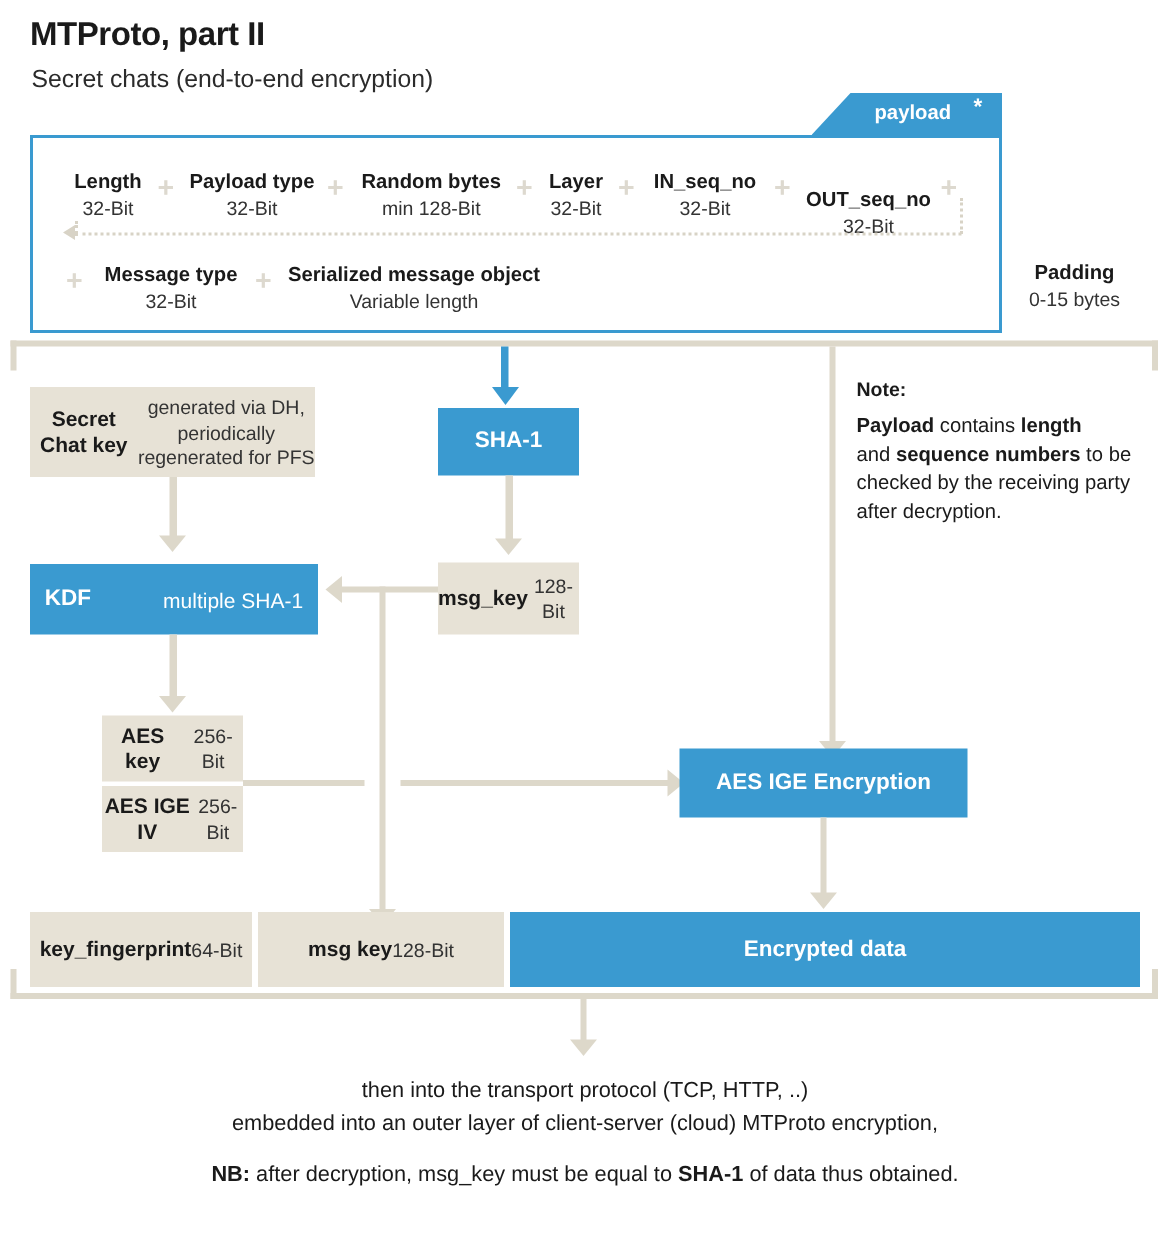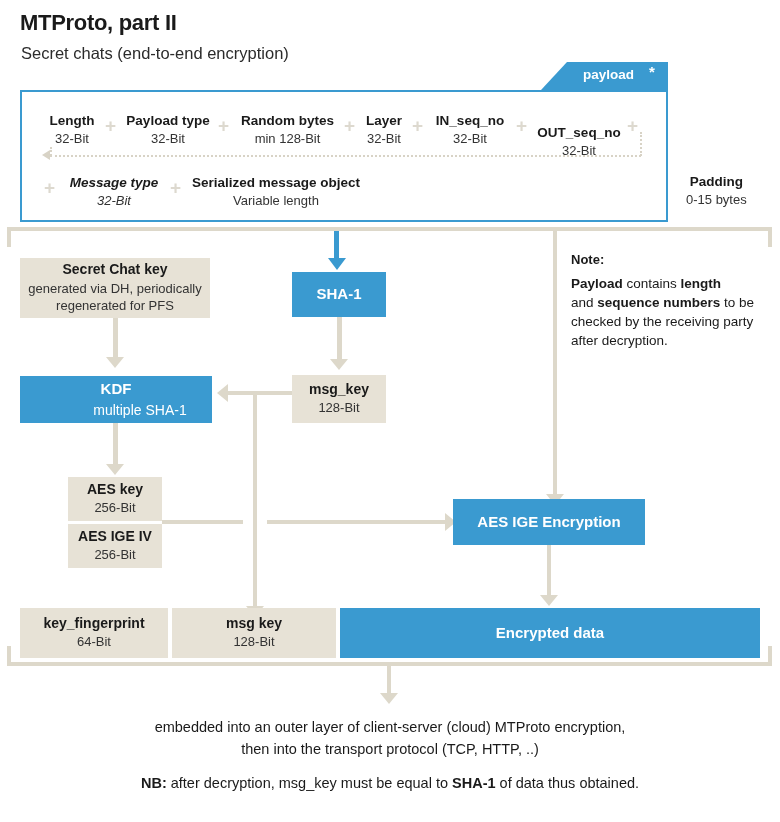--- a/index.html
+++ b/index.html
@@ -100,21 +100,21 @@
   .blue-arrow-down {
     position: absolute; width: 0; height: 0;
     border-left: 9px solid transparent;
     border-right: 9px solid transparent;
     border-top: 12px solid #3a9ad0;
   }
 
   
   .box {
     position: absolute;
-    display: flex; flex-direction: column;
+    display: flex; flex-direction: row;
     align-items: center; justify-content: center;
     text-align: center;
   }
   .box-beige { background: #e7e2d6; }
   .box-blue  { background: #3a9ad0; }
   .box-title { font-size: 14px; font-weight: bold; color: #1a1a1a; line-height: 1.25; }
   .box-sub   { font-size: 13px; color: #333333; line-height: 1.3; margin-top: 2px; }
   .box-blue .box-title { color: #ffffff; font-size: 15px; }
   .box-blue .box-sub   { color: #ffffff; font-size: 14px; margin-left: 48px; }
 
@@ -185,21 +185,21 @@
     <div class="pf-sub">32-Bit</div>
   </div>
   <div class="abs plus" style="left:627px; top:116px;">+</div>
 
   <div class="abs dot-v" style="left:640px; top:132px; height:24px;"></div>
   <div class="abs dot-h" style="left:50px; top:155px; width:591px;"></div>
   <div class="abs dot-v" style="left:50px; top:147px; height:9px;"></div>
   <div class="abs dot-arrow" style="left:42px; top:150px;"></div>
 
   <div class="abs plus" style="left:44px; top:178px;">+</div>
-  <div class="abs pf" style="left:62px; top:175px; width:104px;font-style:italic;">
+  <div class="abs pf" style="left:62px; top:175px; width:104px;">
     <div class="pf-name">Message type</div>
     <div class="pf-sub">32-Bit</div>
   </div>
   <div class="abs plus" style="left:170px; top:178px;">+</div>
   <div class="abs pf" style="left:188px; top:175px; width:176px;">
     <div class="pf-name">Serialized message object</div>
     <div class="pf-sub">Variable length</div>
   </div>
 
   <div class="abs padding-label">
@@ -291,20 +291,20 @@
     <div class="box-title">Encrypted data</div>
   </div>
 
   <div class="abs beige" style="left:7px; top:662px; width:765px; height:4px;"></div>
   <div class="abs beige" style="left:7px; top:646px; width:4px; height:20px;"></div>
   <div class="abs beige" style="left:768px; top:646px; width:4px; height:20px;"></div>
   <div class="abs beige" style="left:387px; top:666px; width:4px; height:30px;"></div>
   <div class="abs beige-arrow-down" style="left:380px; top:693px;"></div>
 
   <div class="abs footer-lines">
+    <div>then into the transport protocol (TCP, HTTP, ..)</div>
     <div>embedded into an outer layer of client-server (cloud) MTProto encryption,</div>
-    <div>then into the transport protocol (TCP, HTTP, ..)</div>
   </div>
   <div class="abs footer-nb">
     <b>NB:</b><span> after decryption, msg_key must be equal to </span><b>SHA-1</b><span> of data thus obtained.</span>
   </div>
 
 </div>
 
 </body></html>

